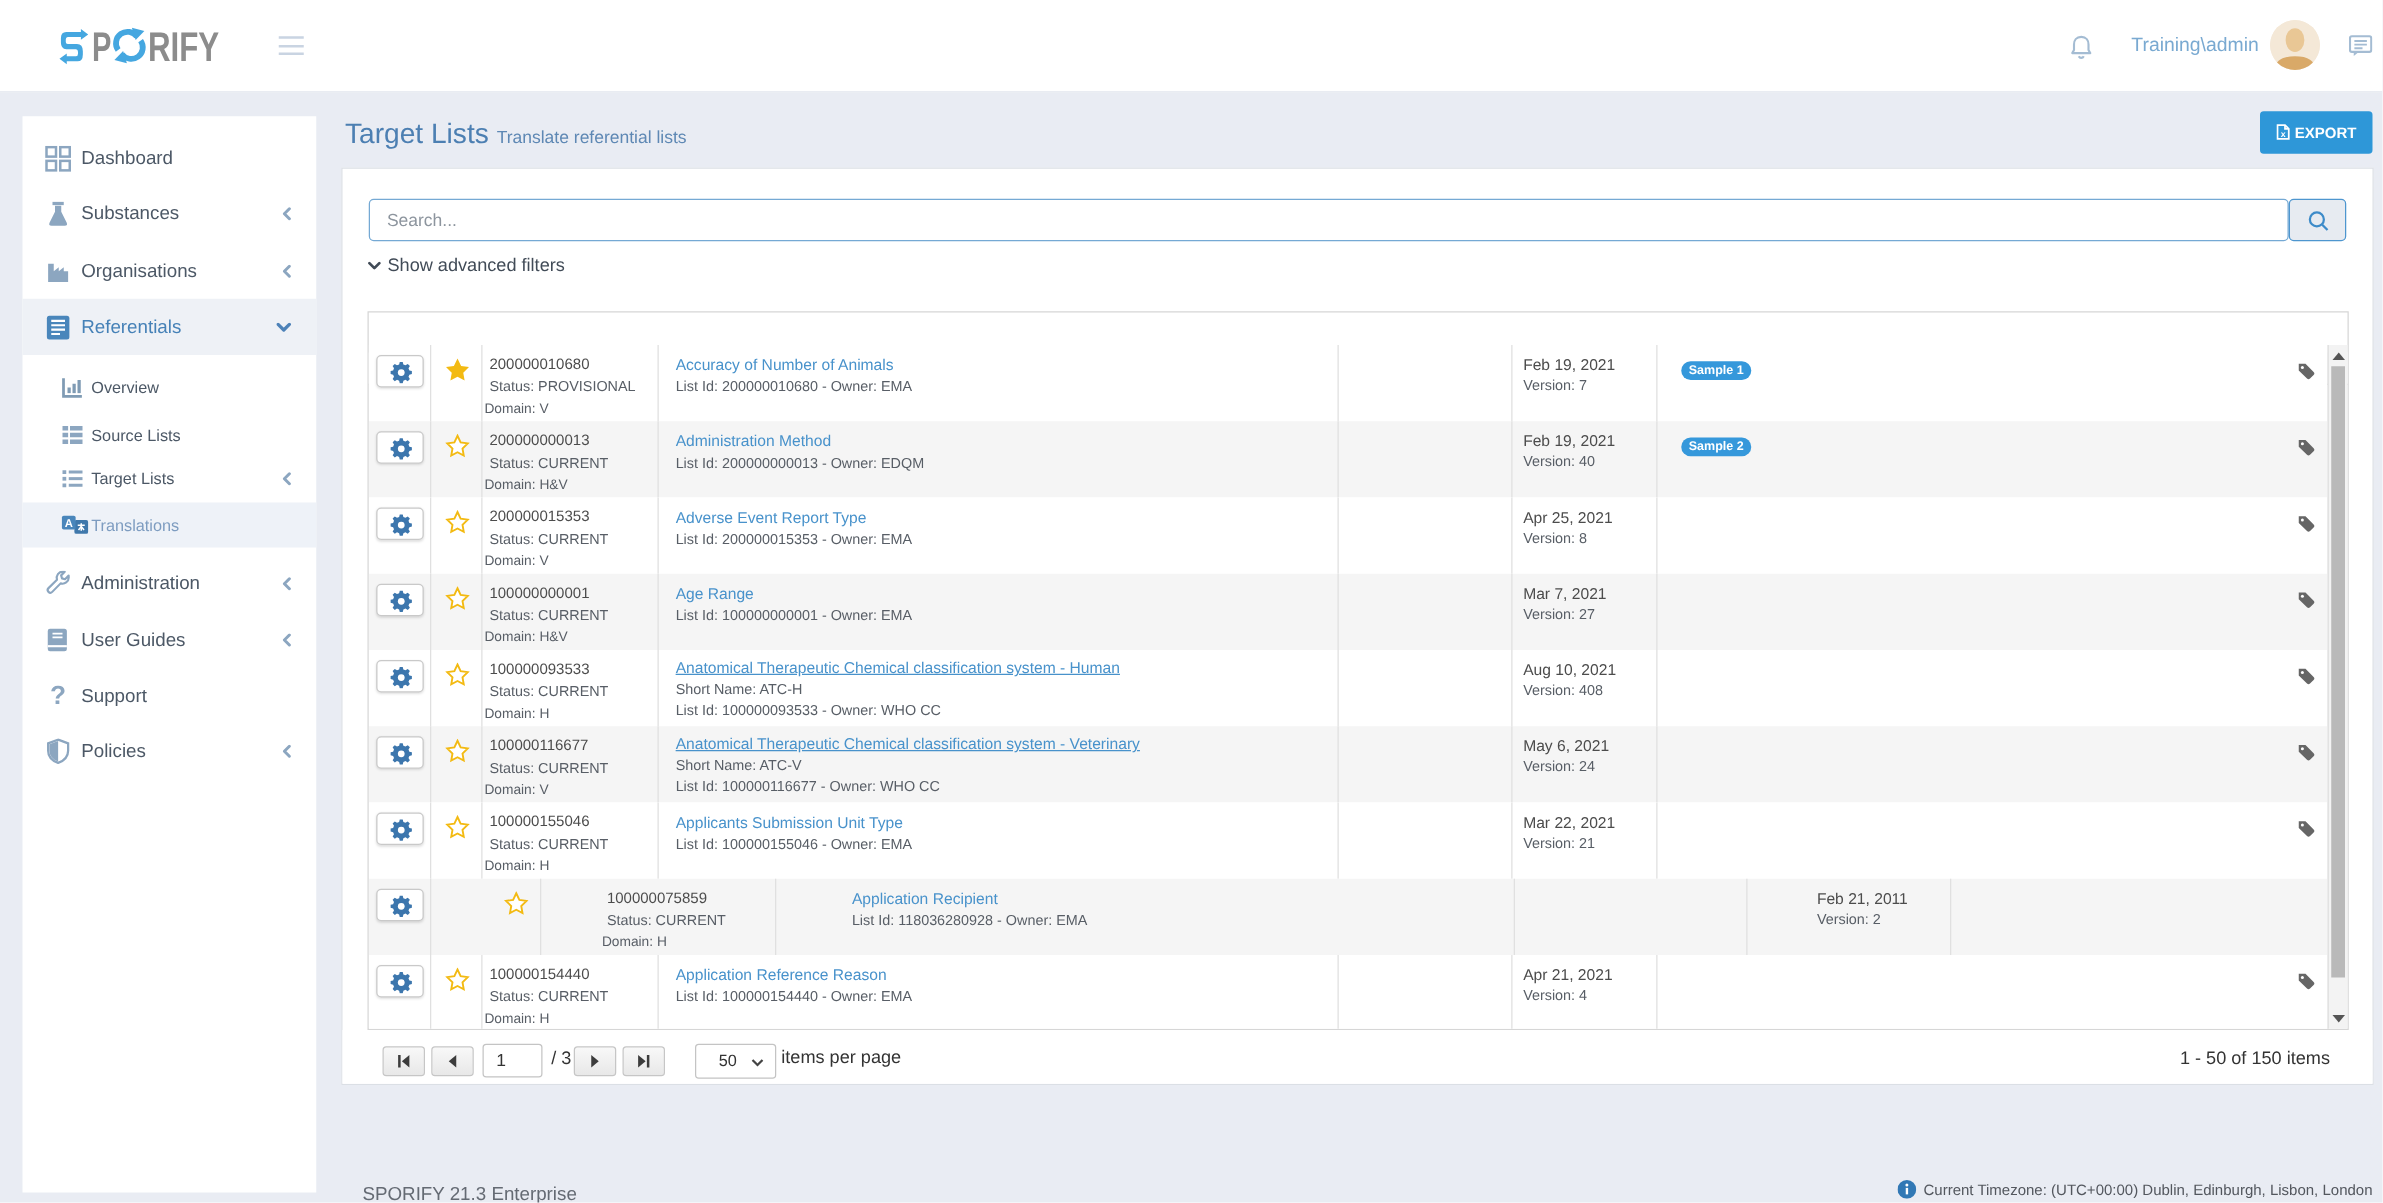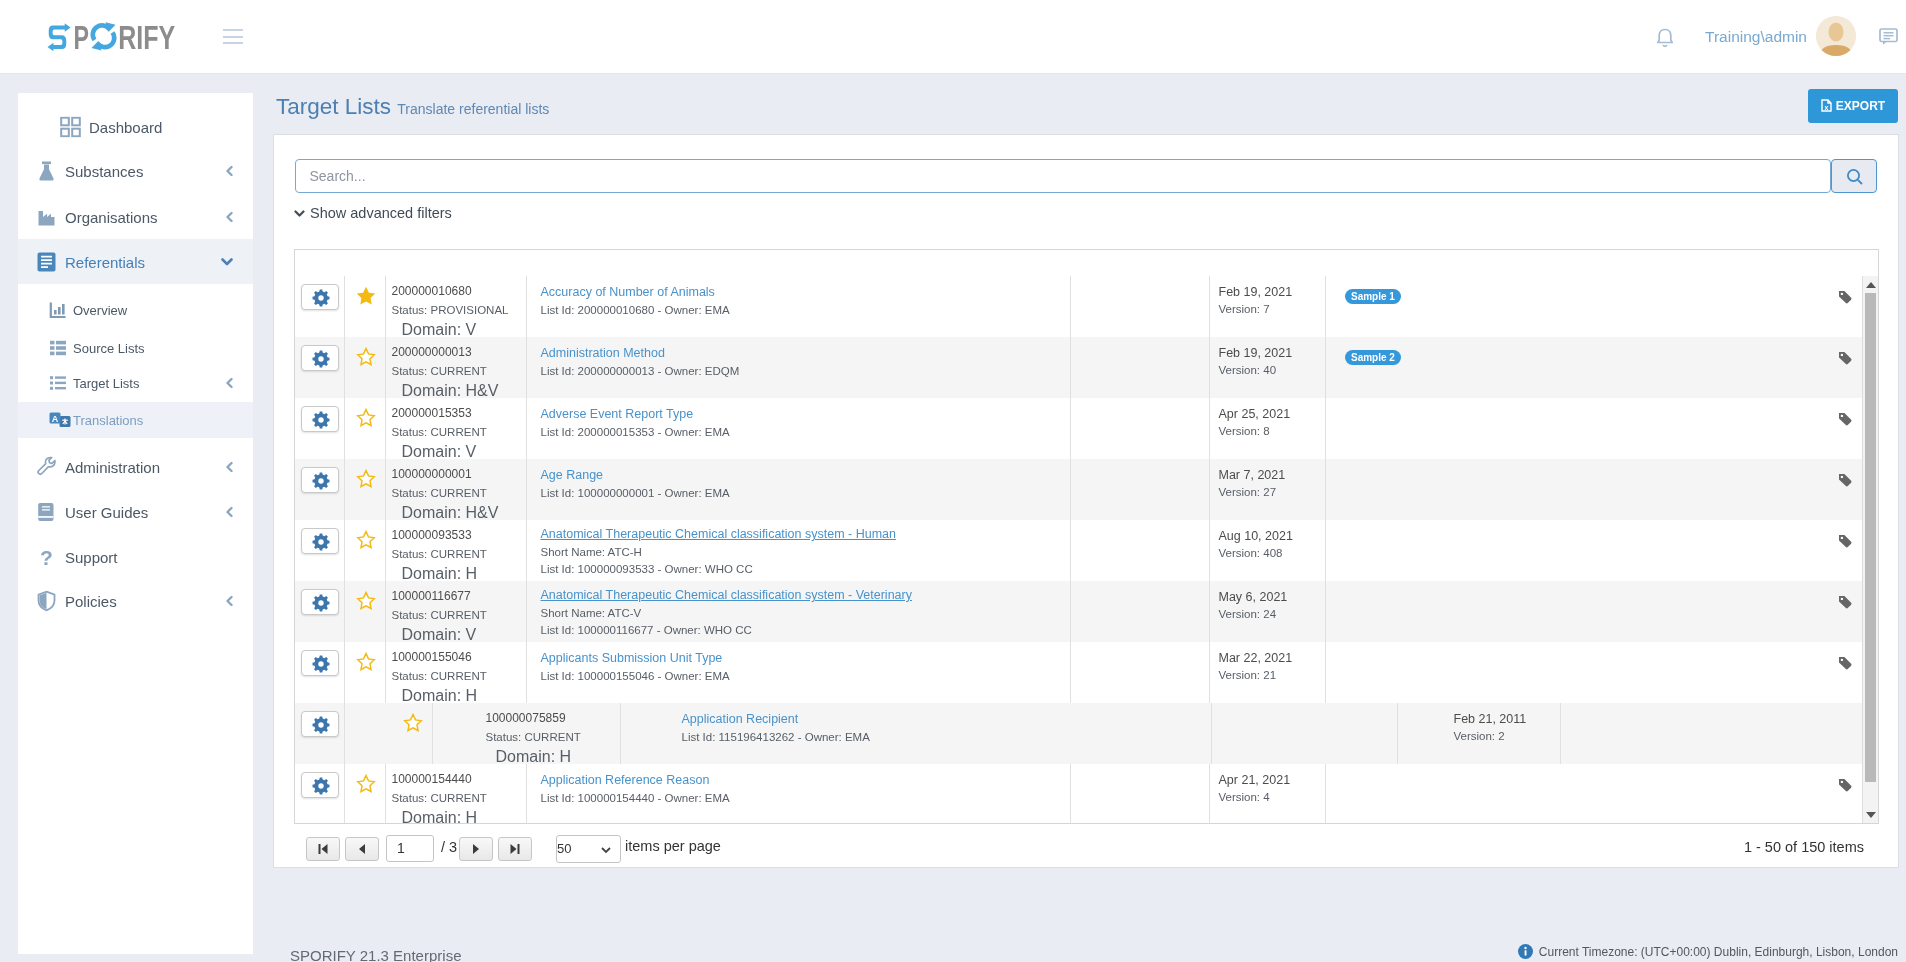--- a/index.html
+++ b/index.html
@@ -47,21 +47,21 @@
 .th, .td { height:100%; border-right:1px solid #e0e0e0; position:relative; flex:none; }
 .th:last-child { border-right:none; }
 .th { font-size:13px; font-weight:bold; color:#333; line-height:25px; padding-left:12px; }
 .th .hchev { position:absolute; right:11px; top:9px; }
 .w-a{width:50px;} .w-b{width:41px;} .w-c{width:141px;} .w-d{width:544px;} .w-e{width:139px;} .w-f{width:116px;} .w-g{width:536px;border-right:none;}
 .td.c-g { border-right:none; }
 .gearbtn { position:absolute; left:6px; top:8px; width:38px; height:26px; background:#fff; border:1px solid #c9c9c9; border-radius:4px; box-shadow:0 1px 2px rgba(0,0,0,.12); }
 .gearbtn svg { position:absolute; left:10px; top:4px; }
 .idline { position:absolute; left:6px; top:8px; font-size:12px; color:#4c4c4c; white-space:nowrap; }
 .sm1 { position:absolute; left:6px; top:28px; font-size:11.5px; color:#585e66; white-space:nowrap; }
-.sm2 { position:absolute; left:16px; top:45px; font-size:16px; color:#585e66; white-space:nowrap; }
+.sm2 { position:absolute; left:2px; top:45px; font-size:11px; color:#585e66; white-space:nowrap; }
 .lnk { position:absolute; left:14px; top:8.5px; font-size:12.5px; color:#4892cb; white-space:nowrap; }
 .lnk3 { top:7px;text-decoration:underline; }
 .dsub { position:absolute; left:14px; top:27.5px; font-size:11.5px; color:#585e66; white-space:nowrap; }
 .dsub2 { position:absolute; left:14px; top:25.5px; font-size:11.5px; color:#585e66; white-space:nowrap; }
 .dsub3 { position:absolute; left:14px; top:42.5px; font-size:11.5px; color:#585e66; white-space:nowrap; }
 .mdate { position:absolute; left:9px; top:8.5px; font-size:12.5px; color:#4c4c4c; white-space:nowrap; }
 .mver { position:absolute; left:9px; top:26.5px; font-size:11.5px; color:#585e66; white-space:nowrap; }
 .badge { position:absolute; left:19px; top:13px; height:15px; border-radius:8px; background:#3598db; color:#fff; font-size:10px; font-weight:bold; line-height:15px; padding:0 6.5px; }
 .tagico { position:absolute; right:10px; top:13.5px; }
 .star { position:absolute; left:11px; top:10px; }
@@ -71,21 +71,21 @@
 #sbar .up { position:absolute; left:3px; top:6px; width:0; height:0; border-left:5px solid transparent; border-right:5px solid transparent; border-bottom:6px solid #555; }
 #sbar .dn { position:absolute; left:3px; bottom:5px; width:0; height:0; border-left:5px solid transparent; border-right:5px solid transparent; border-top:6px solid #555; }
 #sbar .thumb { position:absolute; left:2px; top:17px; width:11px; height:489px; background:#b9b9b9; }
 
 
 #pager { position:absolute; left:0px; top:689px; width:1624px; height:43px; background:#fff; }
 .pbtn { position:absolute; top:13px; width:34px; height:24px; background:linear-gradient(#f8f8f8,#e8e8e8); border:1px solid #c6c6c6; border-radius:3px; }
 .pbtn svg { position:absolute; left:50%; top:50%; transform:translate(-50%,-50%); }
 #pginput { position:absolute; left:112px; top:11px; width:48px; height:27px; border:1px solid #c4c4c4; border-radius:3px; background:#fff; font-size:14px; color:#333; line-height:25px; padding-left:10px; }
 #pgtotal { position:absolute; left:167px; top:15px; font-size:14.5px; color:#333; }
-#pgselect { position:absolute; left:282px; top:11px; width:65px; height:28px; border:1px solid #c4c4c4; border-radius:3px; background:#fff; font-size:13px; color:#333; line-height:26px; }
+#pgselect { position:absolute; left:282px; top:11px; width:65px; height:28px; border:1px solid #c4c4c4; border-radius:3px; background:#fff; font-size:13px; color:#333; line-height:26px; padding-left:18px; }
 #pgselect .selchev { position:absolute; right:9px; top:11px; }
 #pglabel { position:absolute; left:351px; top:14px; font-size:14.5px; color:#333; }
 #pgcount { position:absolute; right:34px; top:15px; font-size:14.5px; color:#333; }
 
 
 #foot-l { position:absolute; left:290px; top:947px; font-size:15px; color:#646a73; }
 #foot-r { position:absolute; right:8px; top:944px; font-size:12px; color:#53575e; }
 </style>
 </head>
 <body>
@@ -129,21 +129,21 @@
   </div>
   <svg id="chaticon" width="19" height="18" viewBox="0 0 19 18">
     <rect x="1" y="1" width="17" height="12.5" rx="1.5" fill="none" stroke="#a4bcd3" stroke-width="1.7"></rect>
     <path d="M4 16.8 L4 13.5 L8 13.5 Z" fill="#a4bcd3"></path>
     <line x1="4.5" y1="4.8" x2="14.5" y2="4.8" stroke="#a4bcd3" stroke-width="1.5"></line>
     <line x1="4.5" y1="7.7" x2="14.5" y2="7.7" stroke="#a4bcd3" stroke-width="1.5"></line>
     <line x1="4.5" y1="10.6" x2="11" y2="10.6" stroke="#a4bcd3" stroke-width="1.5"></line>
   </svg>
 </div>
 <div id="sidebar">
-  <div class="nav-item" style="top:11px;margin-left:24px;">
+  <div class="nav-item" style="top:11px;">
     <svg class="ico" viewBox="0 0 21 21">
           <g fill="none" stroke="#8ca6c0" stroke-width="2">
             <rect x="1.2" y="1.2" width="7.6" height="7.6"></rect>
             <rect x="12.2" y="1.2" width="7.6" height="7.6"></rect>
             <rect x="1.2" y="12.2" width="7.6" height="7.6"></rect>
             <rect x="12.2" y="12.2" width="7.6" height="7.6"></rect>
           </g>
         </svg>
     <div class="lbl">Dashboard</div>
   </div>
@@ -584,21 +584,21 @@
                 <path d="M10 1.6 L12.5 6.9 18.2 7.7 14 11.8 15 17.5 10 14.8 5 17.5 6 11.8 1.8 7.7 7.5 6.9 Z" fill="#fff" stroke="#f3ba12" stroke-width="1.5"></path>
               </svg>
             </div>
             <div class="td w-c">
               <div class="idline">100000075859</div>
               <div class="sm1">Status: CURRENT</div>
               <div class="sm2">Domain: H</div>
             </div>
             <div class="td w-d">
               <div class="lnk">Application Recipient</div>
-              <div class="dsub">List Id: 115196413262 - Owner: EMA</div>
+              <div class="dsub">List Id: 118036280928 - Owner: EMA</div>
             </div>
             <div class="td w-e"></div>
             <div class="td w-f">
               <div class="mdate">Feb 21, 2011</div>
               <div class="mver">Version: 2</div>
             </div>
             <div class="td w-g c-g">
               <svg class="tagico" width="14" height="14" viewBox="0 0 14 14">
                 <path d="M1 1 h5.4 L12.9 7.5 a1.7 1.7 0 0 1 0 2.4 L10 12.8 a1.7 1.7 0 0 1 -2.4 0 L1 6.4 Z" fill="#666"></path>
                 <circle cx="3.9" cy="3.9" r="1.2" fill="#fff"></circle>

